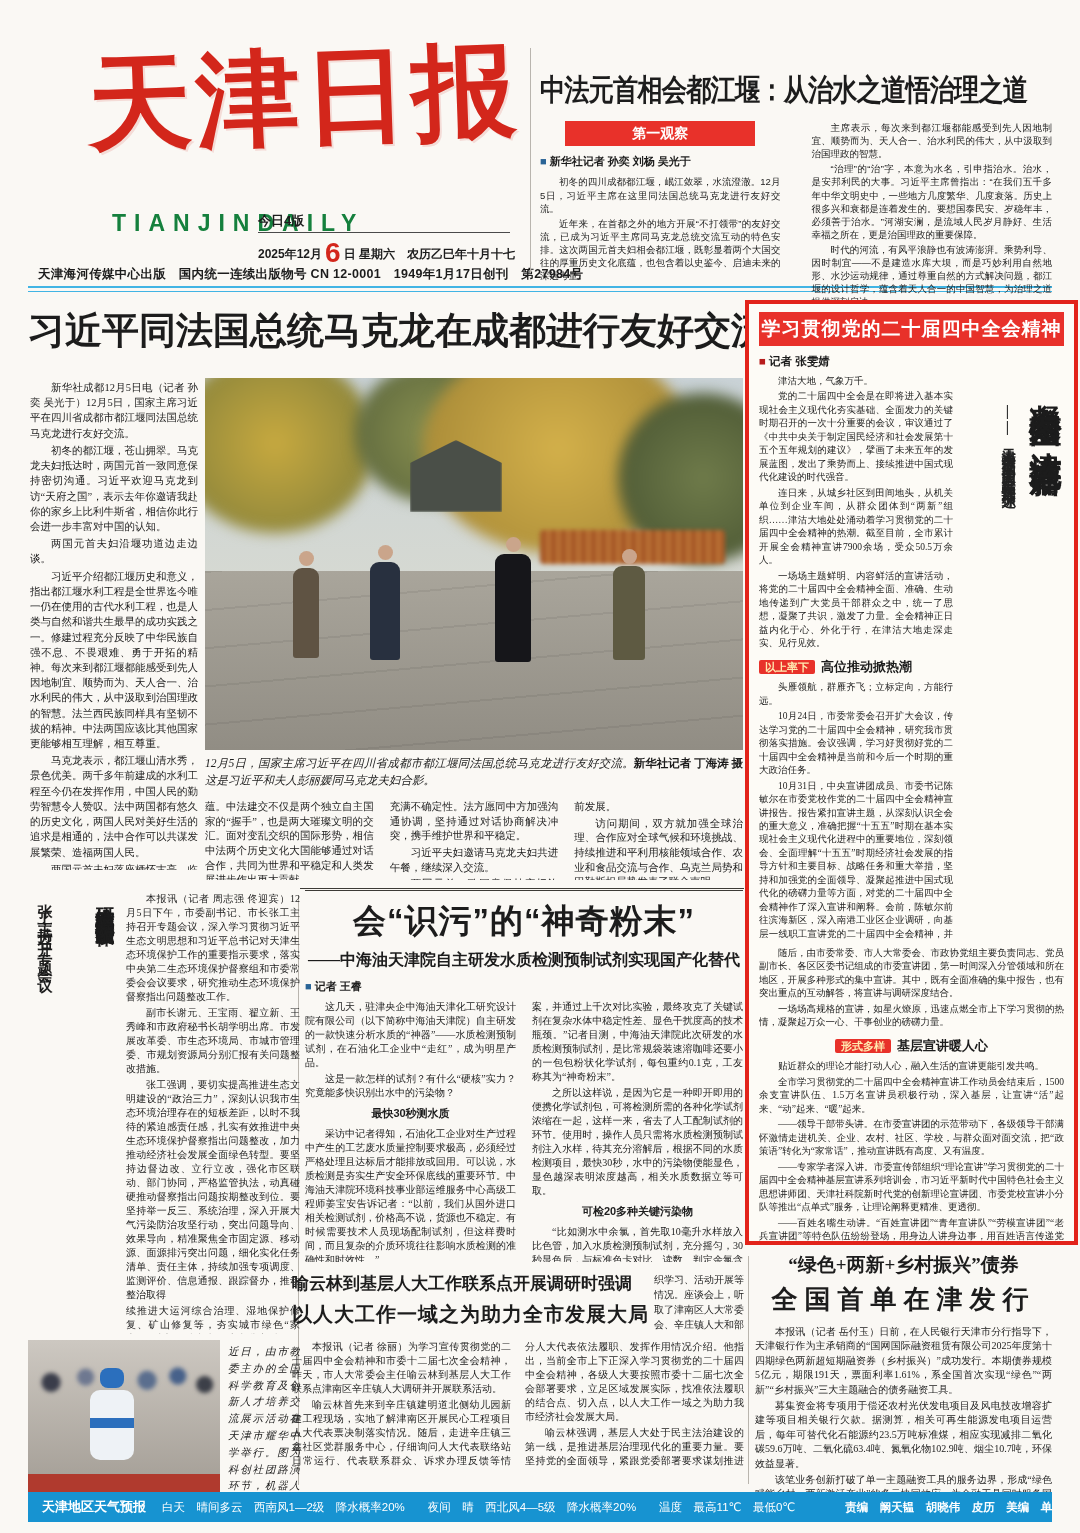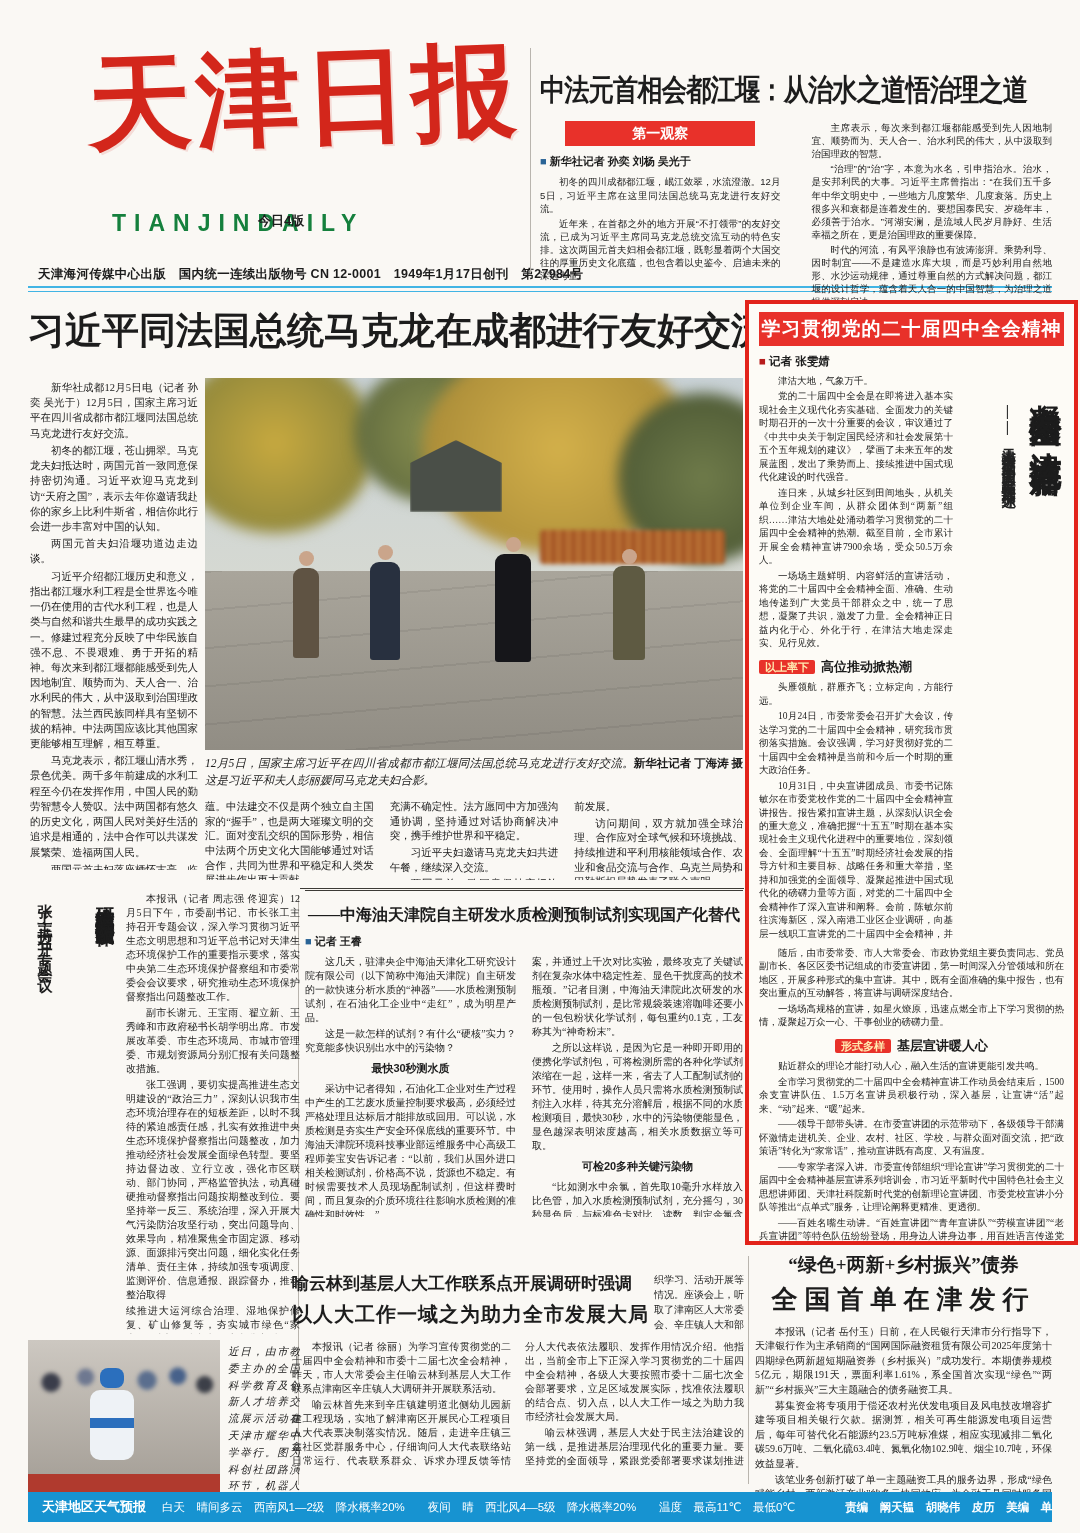--- a/index.html
+++ b/index.html
@@ -40,21 +40,21 @@
 
   
   #main-headline{left:28px;top:306px;width:716px;text-align:center;font-size:37px;
                  font-weight:900;letter-spacing:0;white-space:nowrap;}
   #main-left{left:30px;top:380px;width:168px;height:490px;overflow:hidden;
              font-size:10.5px;line-height:1.45;}
   #main-caption{left:205px;top:755px;width:538px;font-size:11.5px;line-height:1.5;
                 font-style:italic;text-align:justify;}
   #main-caption .credit{font-style:normal;font-weight:bold;float:right;}
   #main-cols{left:205px;top:800px;width:538px;display:flex;gap:16px;height:80px;overflow:hidden;
-             font-size:10.5px;line-height:1.4;}
+             font-size:10.5px;line-height:1.4;justify-content:flex-end;}
   #main-cols .col{flex:1;}
 
   
   #photo-main{left:205px;top:378px;width:538px;height:372px;overflow:hidden;background:#cfd4cf;}
   .pm-sky{position:absolute;left:0;top:0;right:0;height:55%;background:linear-gradient(#c9d2d6,#d6d9d2);}
   .pm-tree{position:absolute;border-radius:50%;filter:blur(7px);}
   .t1{left:-30px;top:-25px;width:200px;height:180px;background:radial-gradient(circle,#c7a93f,#7a7a3a);}
   .t2{left:150px;top:-15px;width:160px;height:140px;background:radial-gradient(circle,#8a9150,#55603a);}
   .t3{right:50px;top:-35px;width:270px;height:210px;background:radial-gradient(circle,#d3b04a,#a08334);}
   .t4{right:-45px;top:15px;width:170px;height:170px;background:radial-gradient(circle,#6f7b4a,#44502f);}
@@ -150,20 +150,23 @@
   #footer .editors{font-weight:bold;}
 </style>
 </head>
 <body>
 
 <div id="page">
 
   <div class="abs" id="mast-title">天津日报</div>
   <div class="abs sans" id="mast-eng">TIANJINDAILY</div>
   <div class="abs sans" id="mast-edition">今日4版</div>
+  <div class="abs sans" id="mast-daterow">
+    <span>2025年12月</span><span class="big6">6</span><span>日 星期六　农历乙巳年十月十七</span>
+  </div>
   <div class="abs sans" id="mast-pub">天津海河传媒中心出版　国内统一连续出版物号 CN 12-0001　1949年1月17日创刊　第27984号</div>
   <div class="abs" id="blue-rule"></div>
   <div class="vline" id="mast-vline"></div>
 
   <div class="abs sans" id="top-art">
     <h1>中法元首相会都江堰：从治水之道悟治理之道</h1>
     <div id="top-cols">
       <div class="col">
         <div class="badge-red">第一观察</div>
         <div class="byline"><span class="sq">■</span><span>新华社记者 孙奕 刘杨 吴光于</span></div>
@@ -293,20 +296,21 @@
         <div class="rb"></div>
       </div>
     <div class="pr-floor"></div>
   </div>
   <div class="abs" id="pn-caption">
     <span>近日，由市教委主办的全国科学教育及创新人才培养交流展示活动在天津市耀华中学举行。图为科创社团路演环节，机器人热舞。</span>
     
   </div>
 
   <div class="abs" id="pw">
+    <h2 class="sans">会“识污”的“神奇粉末”</h2>
     <div class="deck">——中海油天津院自主研发水质检测预制试剂实现国产化替代</div>
     <div class="byline sans"><span class="sq">■</span><span>记者 王睿</span></div>
     <div id="pw-cols">
       <div class="col">
         <p class="para">这几天，驻津央企中海油天津化工研究设计院有限公司（以下简称中海油天津院）自主研发的一款快速分析水质的“神器”——水质检测预制试剂，在石油化工企业中“走红”，成为明星产品。</p>
         <p class="para">这是一款怎样的试剂？有什么“硬核”实力？究竟能多快识别出水中的污染物？</p>
         <div class="pw-sub sans">最快30秒测水质</div>
         <p class="para">采访中记者得知，石油化工企业对生产过程中产生的工艺废水质量控制要求极高，必须经过严格处理且达标后才能排放或回用。可以说，水质检测是夯实生产安全环保底线的重要环节。中海油天津院环境科技事业部运维服务中心高级工程师姜宝安告诉记者：“以前，我们从国外进口相关检测试剂，价格高不说，货源也不稳定。有时候需要技术人员现场配制试剂，但这样费时间，而且复杂的介质环境往往影响水质检测的准确性和时效性。”</p>
 
       </div>

